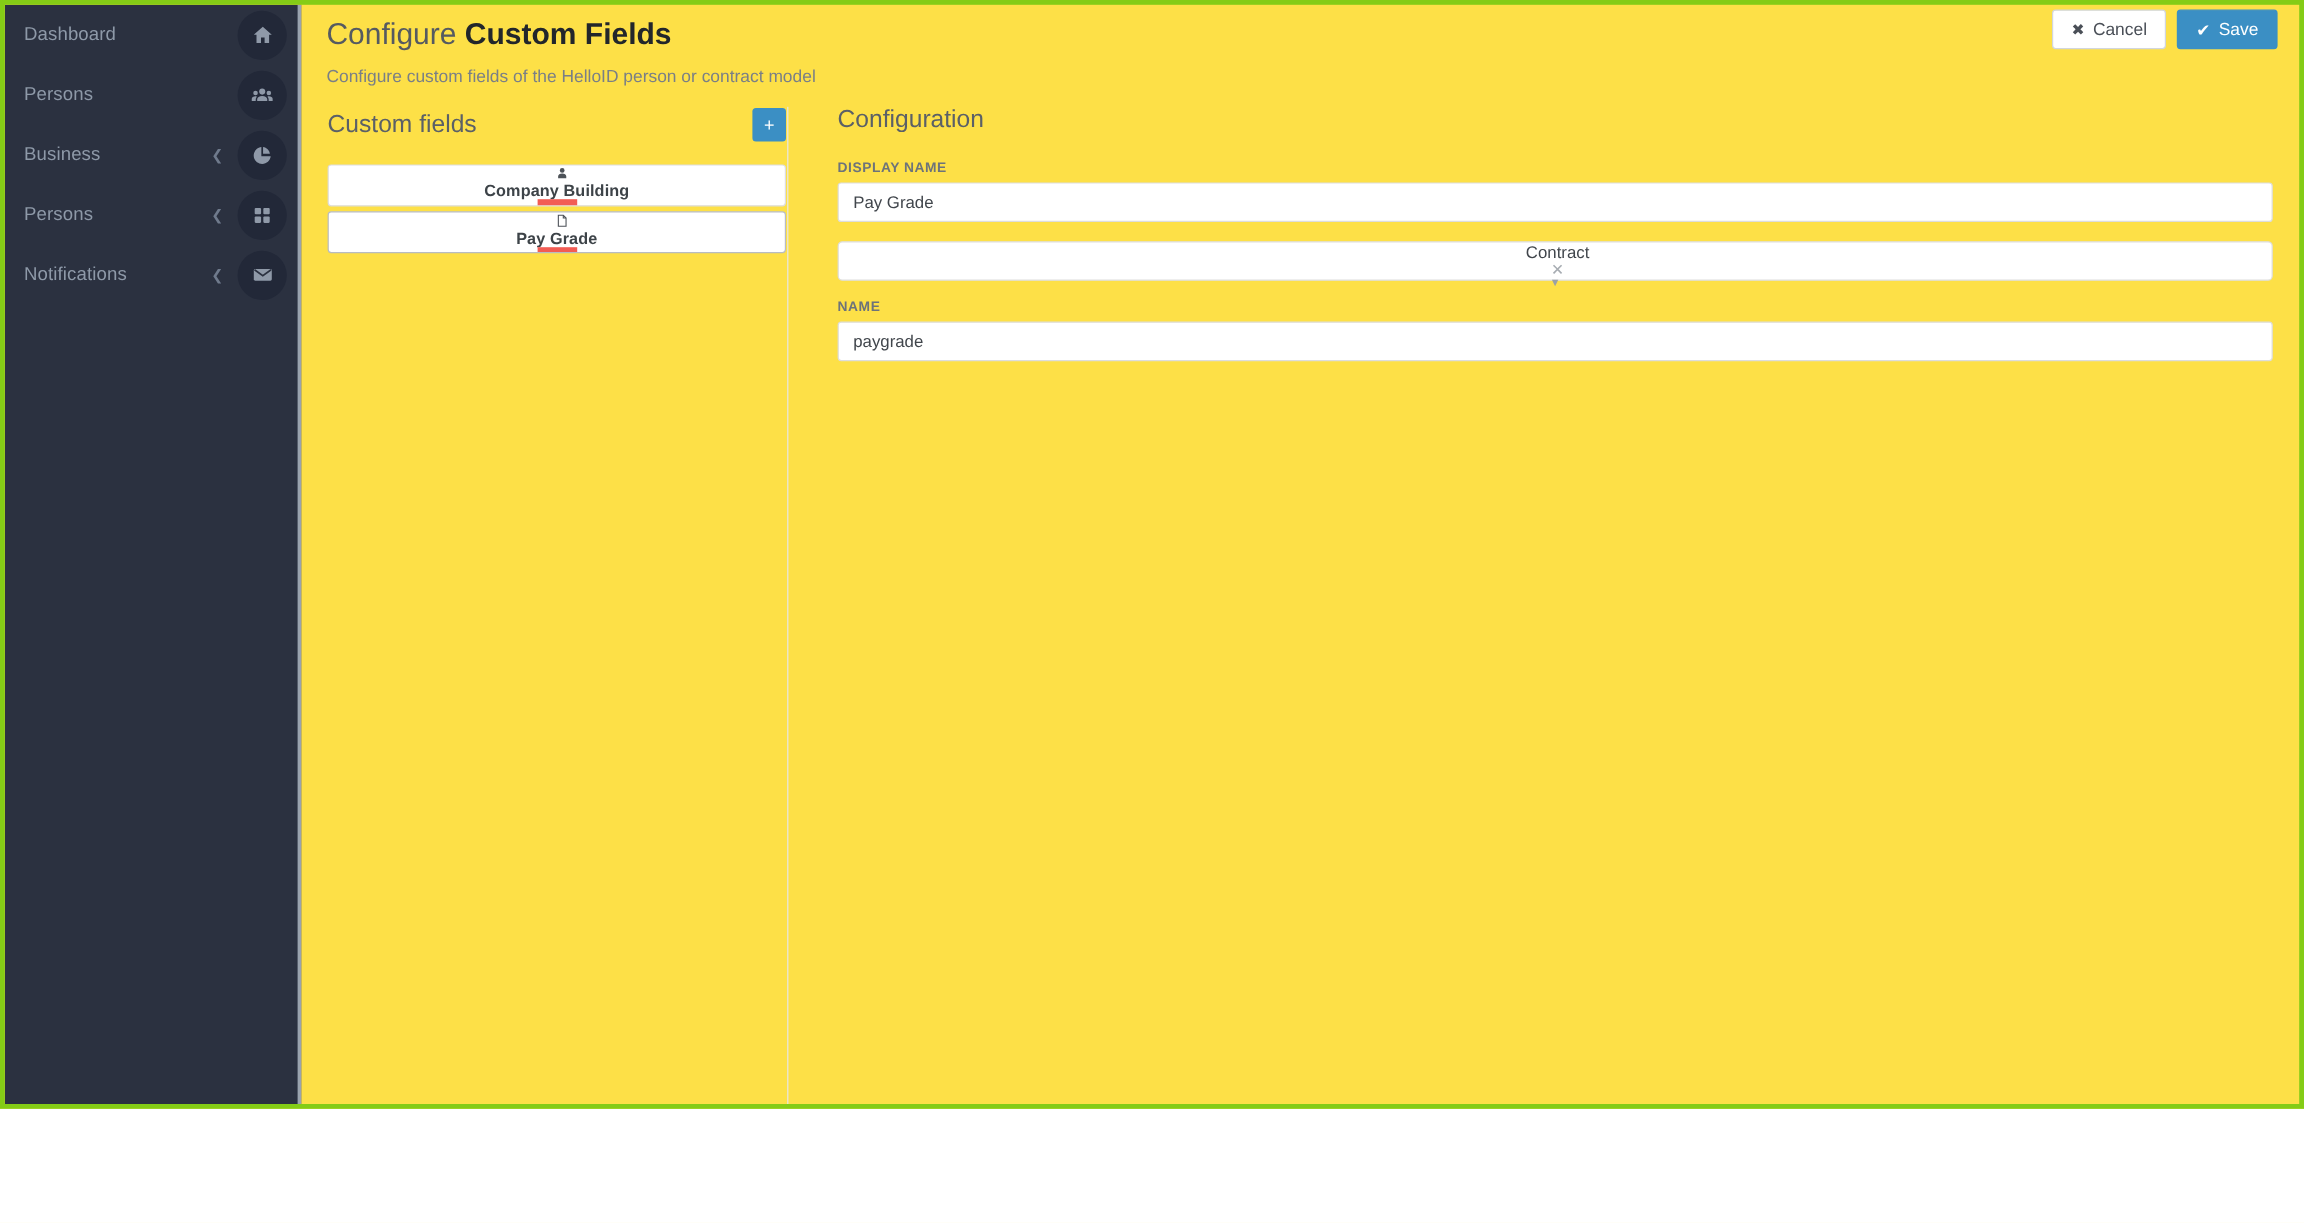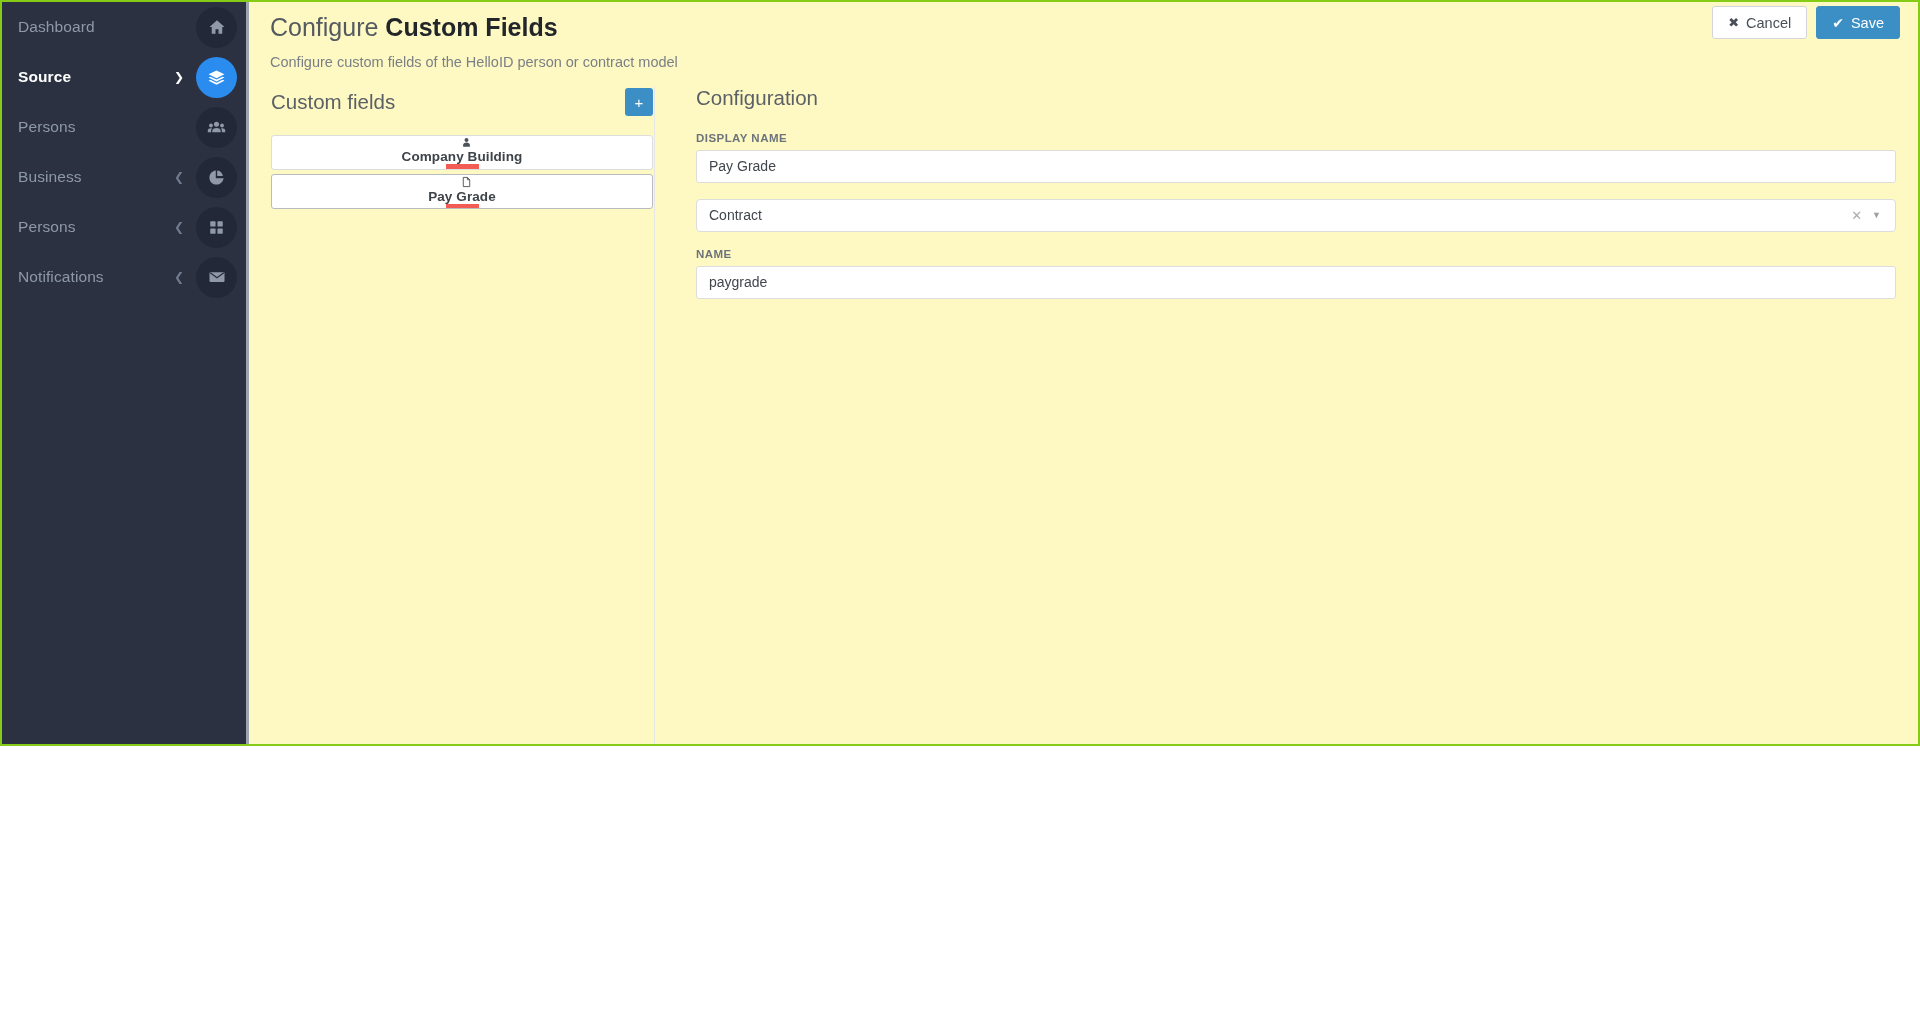--- a/index.html
+++ b/index.html
@@ -10,24 +10,24 @@
   body {
     width: 1920px;
     height: 1019px;
     font-family: "Liberation Sans", sans-serif;
     overflow: hidden;
   }
 
   #app {
     position: relative;
     width: 1920px;
-    height: 746px;
-    box-sizing: border-box;
-    border: 2px solid #84cc16;
-    background: #fef9c3;
+    height: 924px;
+    box-sizing: border-box;
+    border: 4px solid #84cc16;
+    background: #fde047;
     overflow: hidden;
   }
 
   
   .sidebar {
     position: absolute;
     left: 0;
     top: 0;
     width: 247px;
     height: 1015px;
@@ -270,20 +270,21 @@
     background: #ffffff;
     border: 1px solid #dddddd;
     border-radius: 4px;
     display: flex;
     align-items: center;
     padding: 0 8px 0 12px;
     box-sizing: border-box;
     font-size: 14px;
     color: #41464c;
     cursor: pointer;
+    flex-direction: column;
   }
   .select .sel-val { flex: 1; }
   .sel-clear {
     color: #a7acb2;
     font-size: 13px;
     padding: 0 8px;
     cursor: pointer;
     line-height: 1;
   }
   .sel-arrow {
@@ -304,31 +305,20 @@
     <div class="nav-item">
       <span class="nav-label">Dashboard</span>
       <span class="nav-caret"></span>
       <span class="nav-circle">
         <svg width="18" height="18" viewBox="0 0 24 24" fill="#8f99a8">
             <path d="M12 3L2 12h3v9h5v-6h4v6h5v-9h3L12 3z"></path>
           </svg>
       </span>
     </div>
 
-    <div class="nav-item active">
-      <span class="nav-label">Source</span>
-      <span class="nav-caret open">❯</span>
-      <span class="nav-circle active-circle">
-        <svg width="19" height="19" viewBox="0 0 24 24" fill="#ffffff">
-          <path d="M12 3L2 8l10 5 10-5-10-5z"></path>
-          <path d="M2 12l10 5 10-5-2.2-1.1L12 14.6 4.2 10.9 2 12z"></path>
-          <path d="M2 16l10 5 10-5-2.2-1.1L12 18.6 4.2 14.9 2 16z"></path>
-        </svg>
-      </span>
-    </div>
 
     <div class="nav-item">
       <span class="nav-label">Persons</span>
       <span class="nav-caret"></span>
       <span class="nav-circle">
         <svg width="19" height="19" viewBox="0 0 24 24" fill="#8f99a8">
           <circle cx="12" cy="8" r="3.2"></circle>
           <circle cx="5" cy="9.5" r="2.4"></circle>
           <circle cx="19" cy="9.5" r="2.4"></circle>
           <path d="M12 12.6c-3.1 0-5.3 1.6-5.3 3.5V18h10.6v-1.9c0-1.9-2.2-3.5-5.3-3.5z"></path>

